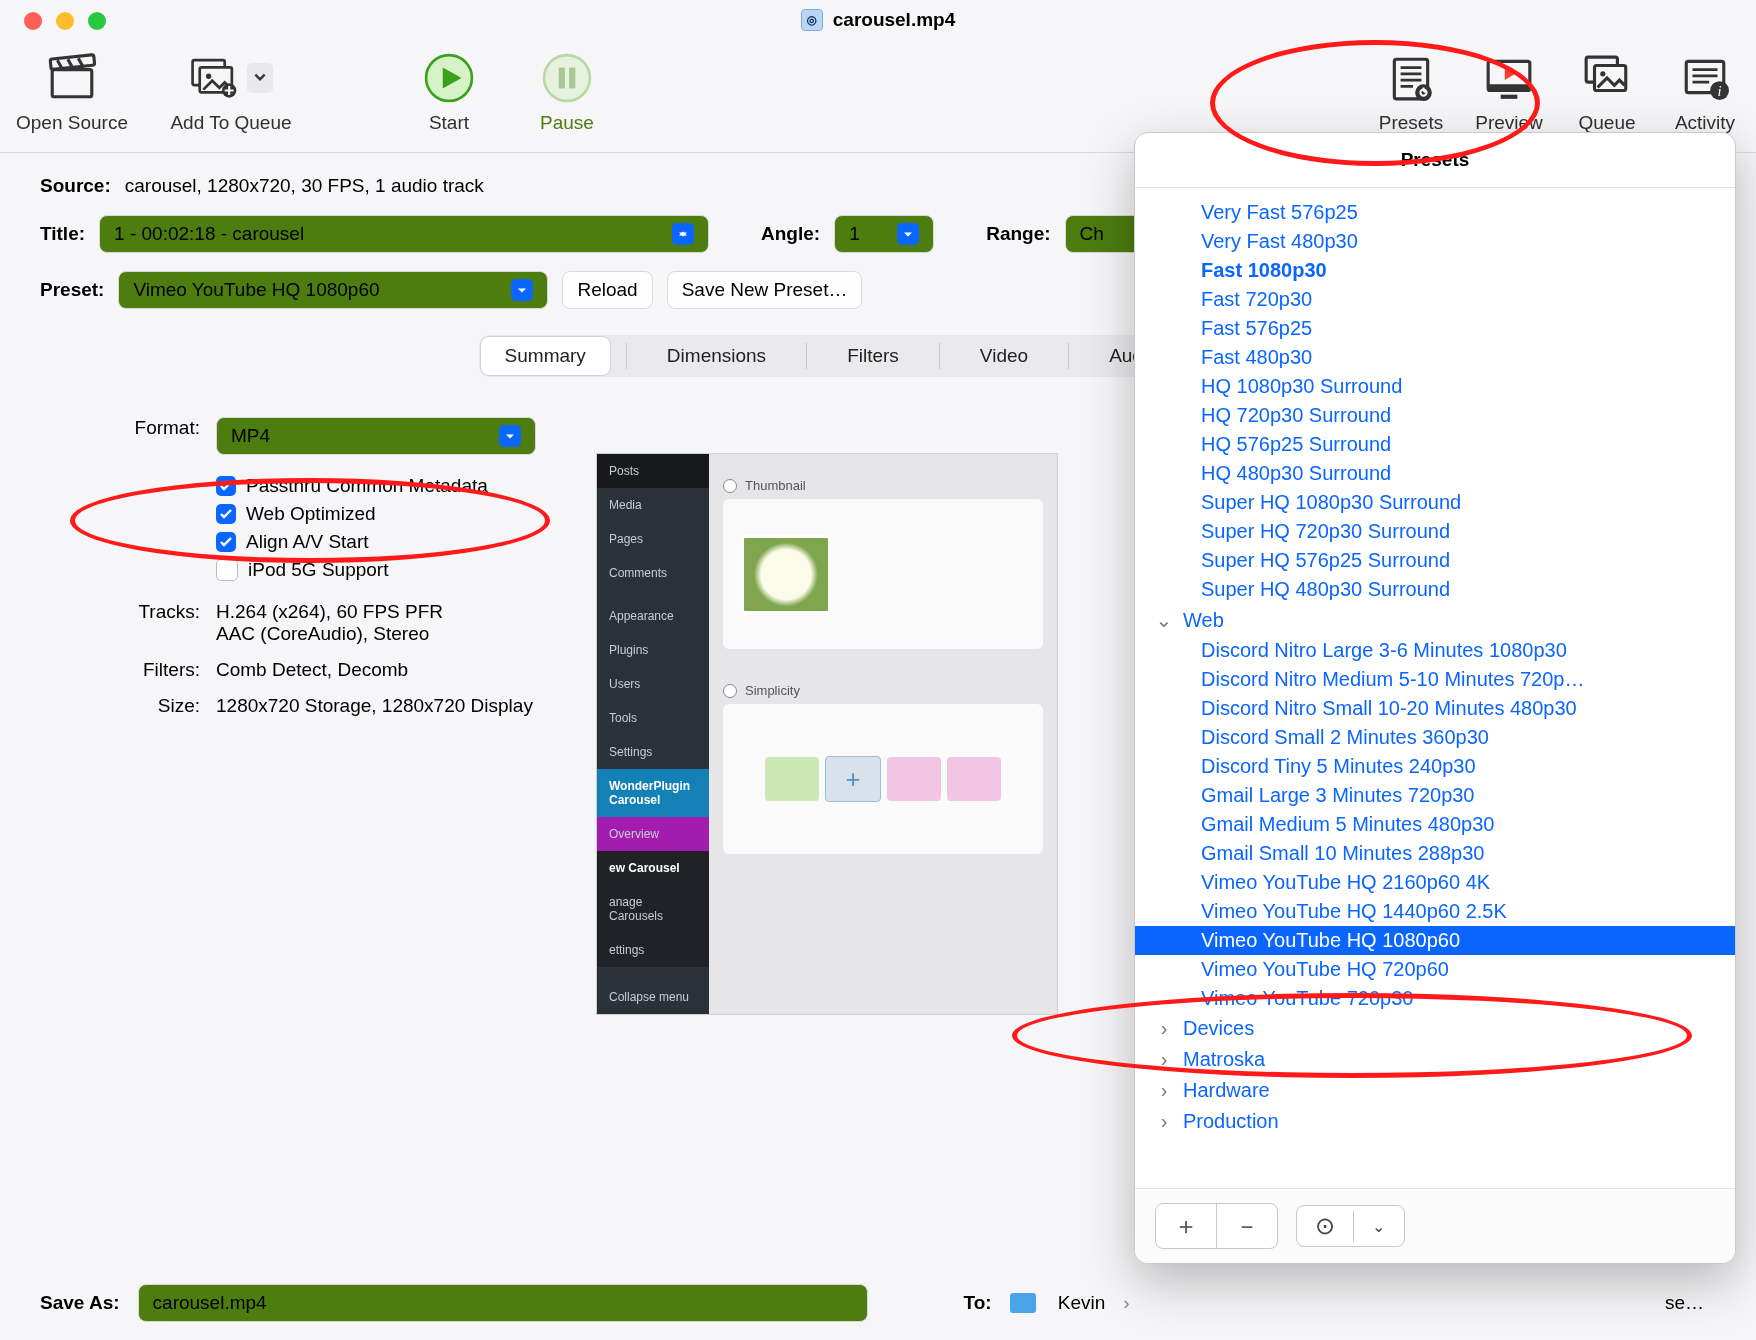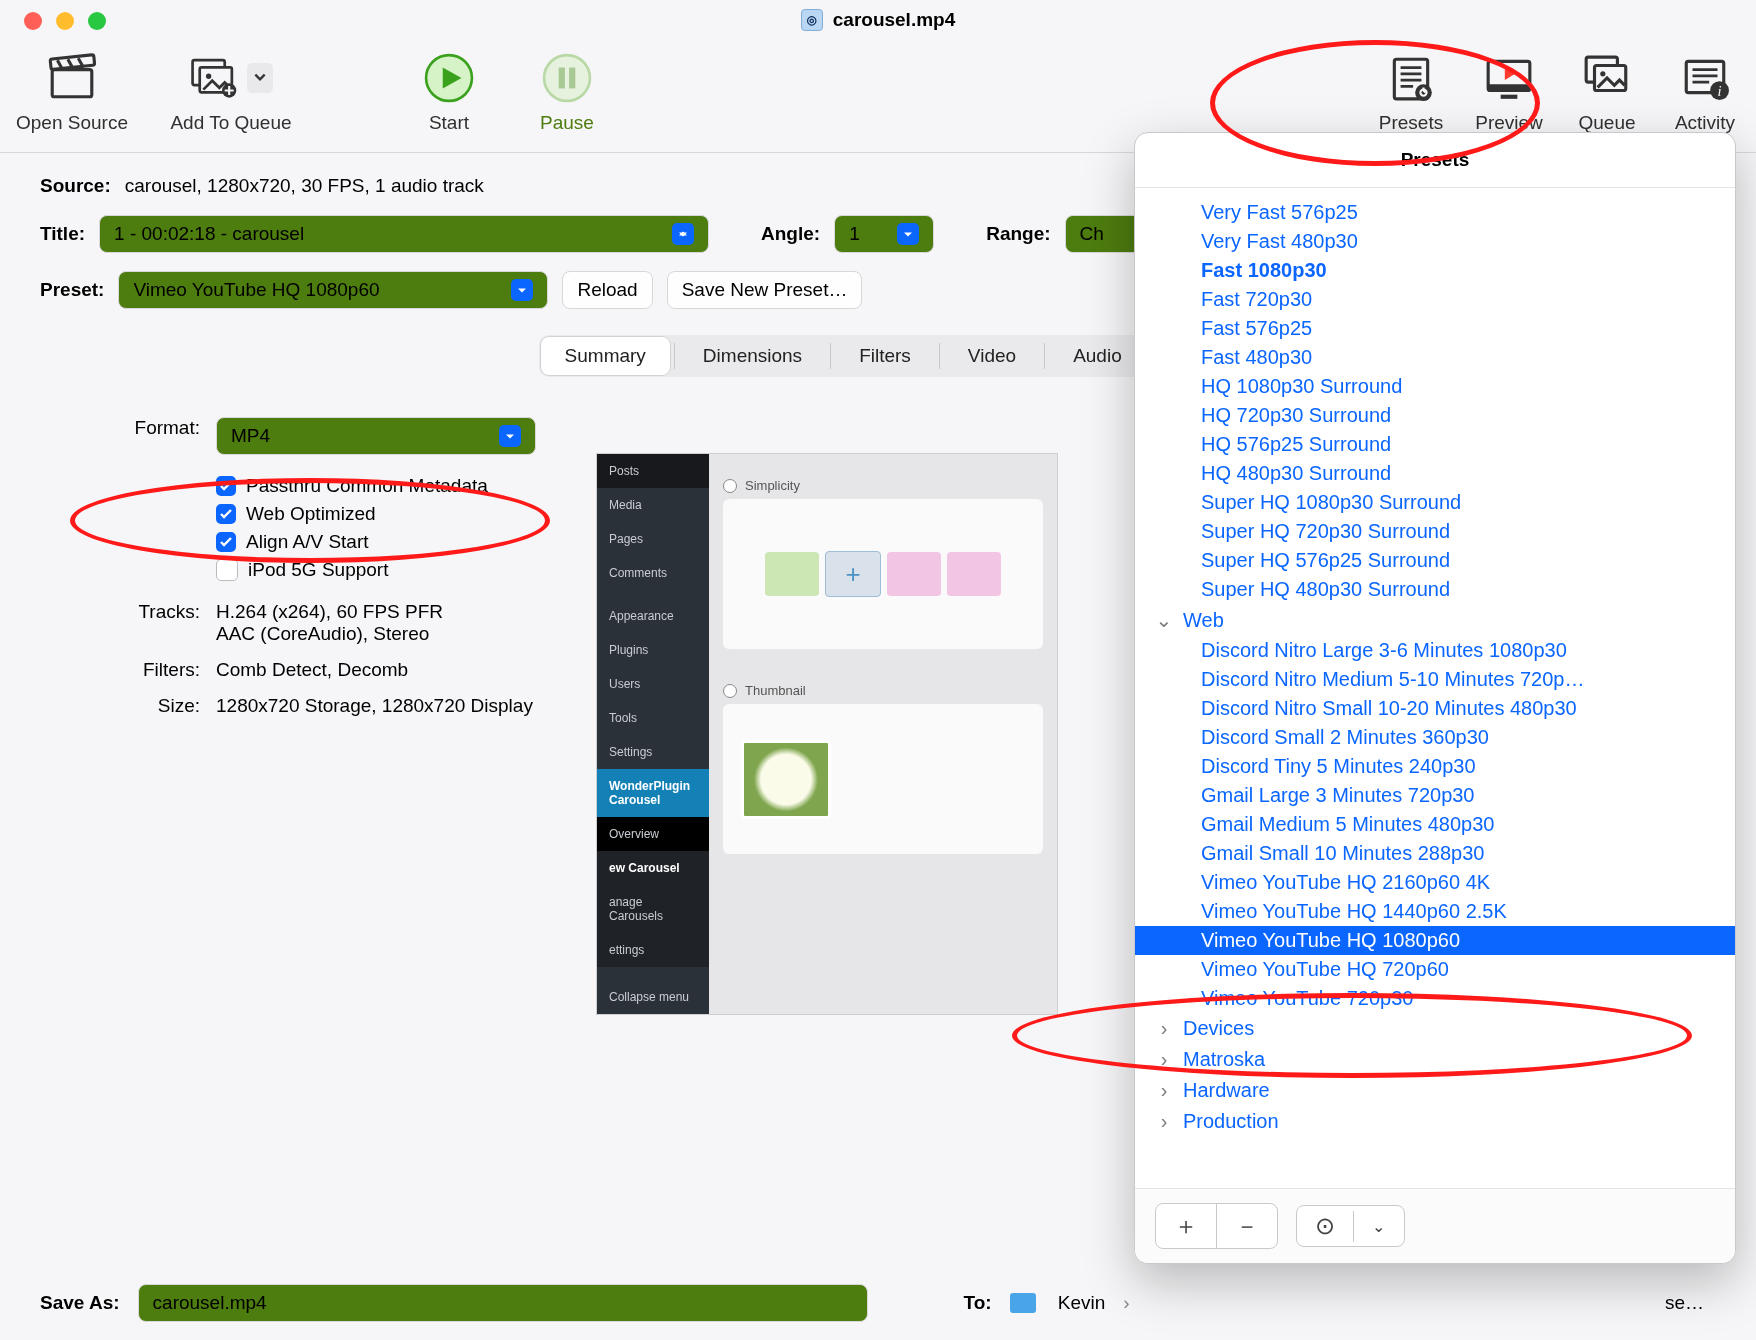--- a/index.html
+++ b/index.html
@@ -97,21 +97,21 @@
     padding:7px 14px;font-size:19px;
   }
   .input-text{min-width:200px}
   .select{display:flex;align-items:center;justify-content:space-between;gap:10px;}
   .select .cap{background:#0a66ff;border-radius:5px;width:22px;height:22px;display:flex;align-items:center;justify-content:center;}
   .select .cap svg{width:12px;height:12px;fill:#fff}
   .btn{background:#fefefe;cursor:pointer}
 
   
   .seg {
-    display:flex;background:var(--seg-grey);border-radius:10px;padding:2px;gap:4px;margin:8px auto 0 auto;width:fit-content;
+    display:flex;background:var(--seg-grey);border-radius:10px;padding:2px;gap:16px;margin:8px auto 0 auto;width:fit-content;
   }
   .seg-item{
     padding:8px 24px;border-radius:8px;cursor:pointer;color:#222;
     display:flex;align-items:center;
   }
   .seg-item.active{background:#fff;box-shadow:0 0 0 1px #d2d2d4}
   .seg-sep{width:1px;background:#c8c8cb;margin:6px 0}
 
   
   .summary-pane{
@@ -451,48 +451,48 @@
         <div class="sitem">Media</div>
         <div class="sitem">Pages</div>
         <div class="sitem">Comments</div>
         <div style="height:10px"></div>
         <div class="sitem">Appearance</div>
         <div class="sitem">Plugins</div>
         <div class="sitem">Users</div>
         <div class="sitem">Tools</div>
         <div class="sitem">Settings</div>
         <div class="sitem active">WonderPlugin Carousel</div>
-        <div class="sitem" style="background:#000000">Overview</div>
+        <div class="sitem" style="background:#a21caf">Overview</div>
         <div class="sitem" style="background:#1f2328;color:#fff;font-weight:600">ew Carousel</div>
         <div class="sitem" style="background:#1f2328">anage Carousels</div>
         <div class="sitem" style="background:#1f2328">ettings</div>
         <div style="height:14px;background:#2b3138"></div>
         <div class="sitem">Collapse menu</div>
       </div>
       <div class="main">
+        <div>
+          <div class="radio-row">
+              <span class="radio"></span>
+              <span>Thumbnail</span>
+            </div>
+          <div class="panel" style="justify-content:flex-start;padding-left:18px">
+              <span class="flower"></span>
+            </div>
+        </div>
         <div>
           <div class="radio-row">
               <span class="radio"></span>
               <span>Simplicity</span>
             </div>
           <div class="panel">
             <span class="mini"></span>
               <span class="mini plus">+</span>
               <span class="mini pink"></span>
               <span class="mini pink"></span>
           </div>
-        </div>
-        <div>
-          <div class="radio-row">
-              <span class="radio"></span>
-              <span>Thumbnail</span>
-            </div>
-          <div class="panel" style="justify-content:flex-start;padding-left:18px">
-              <span class="flower"></span>
-            </div>
         </div>
       </div>
     </div>
   </div>
 </div>
 
 <div class="footer">
   <span class="label">Save As:</span>
   <input class="input-text" value="carousel.mp4" style="">
   <span style="width:60px"></span>

